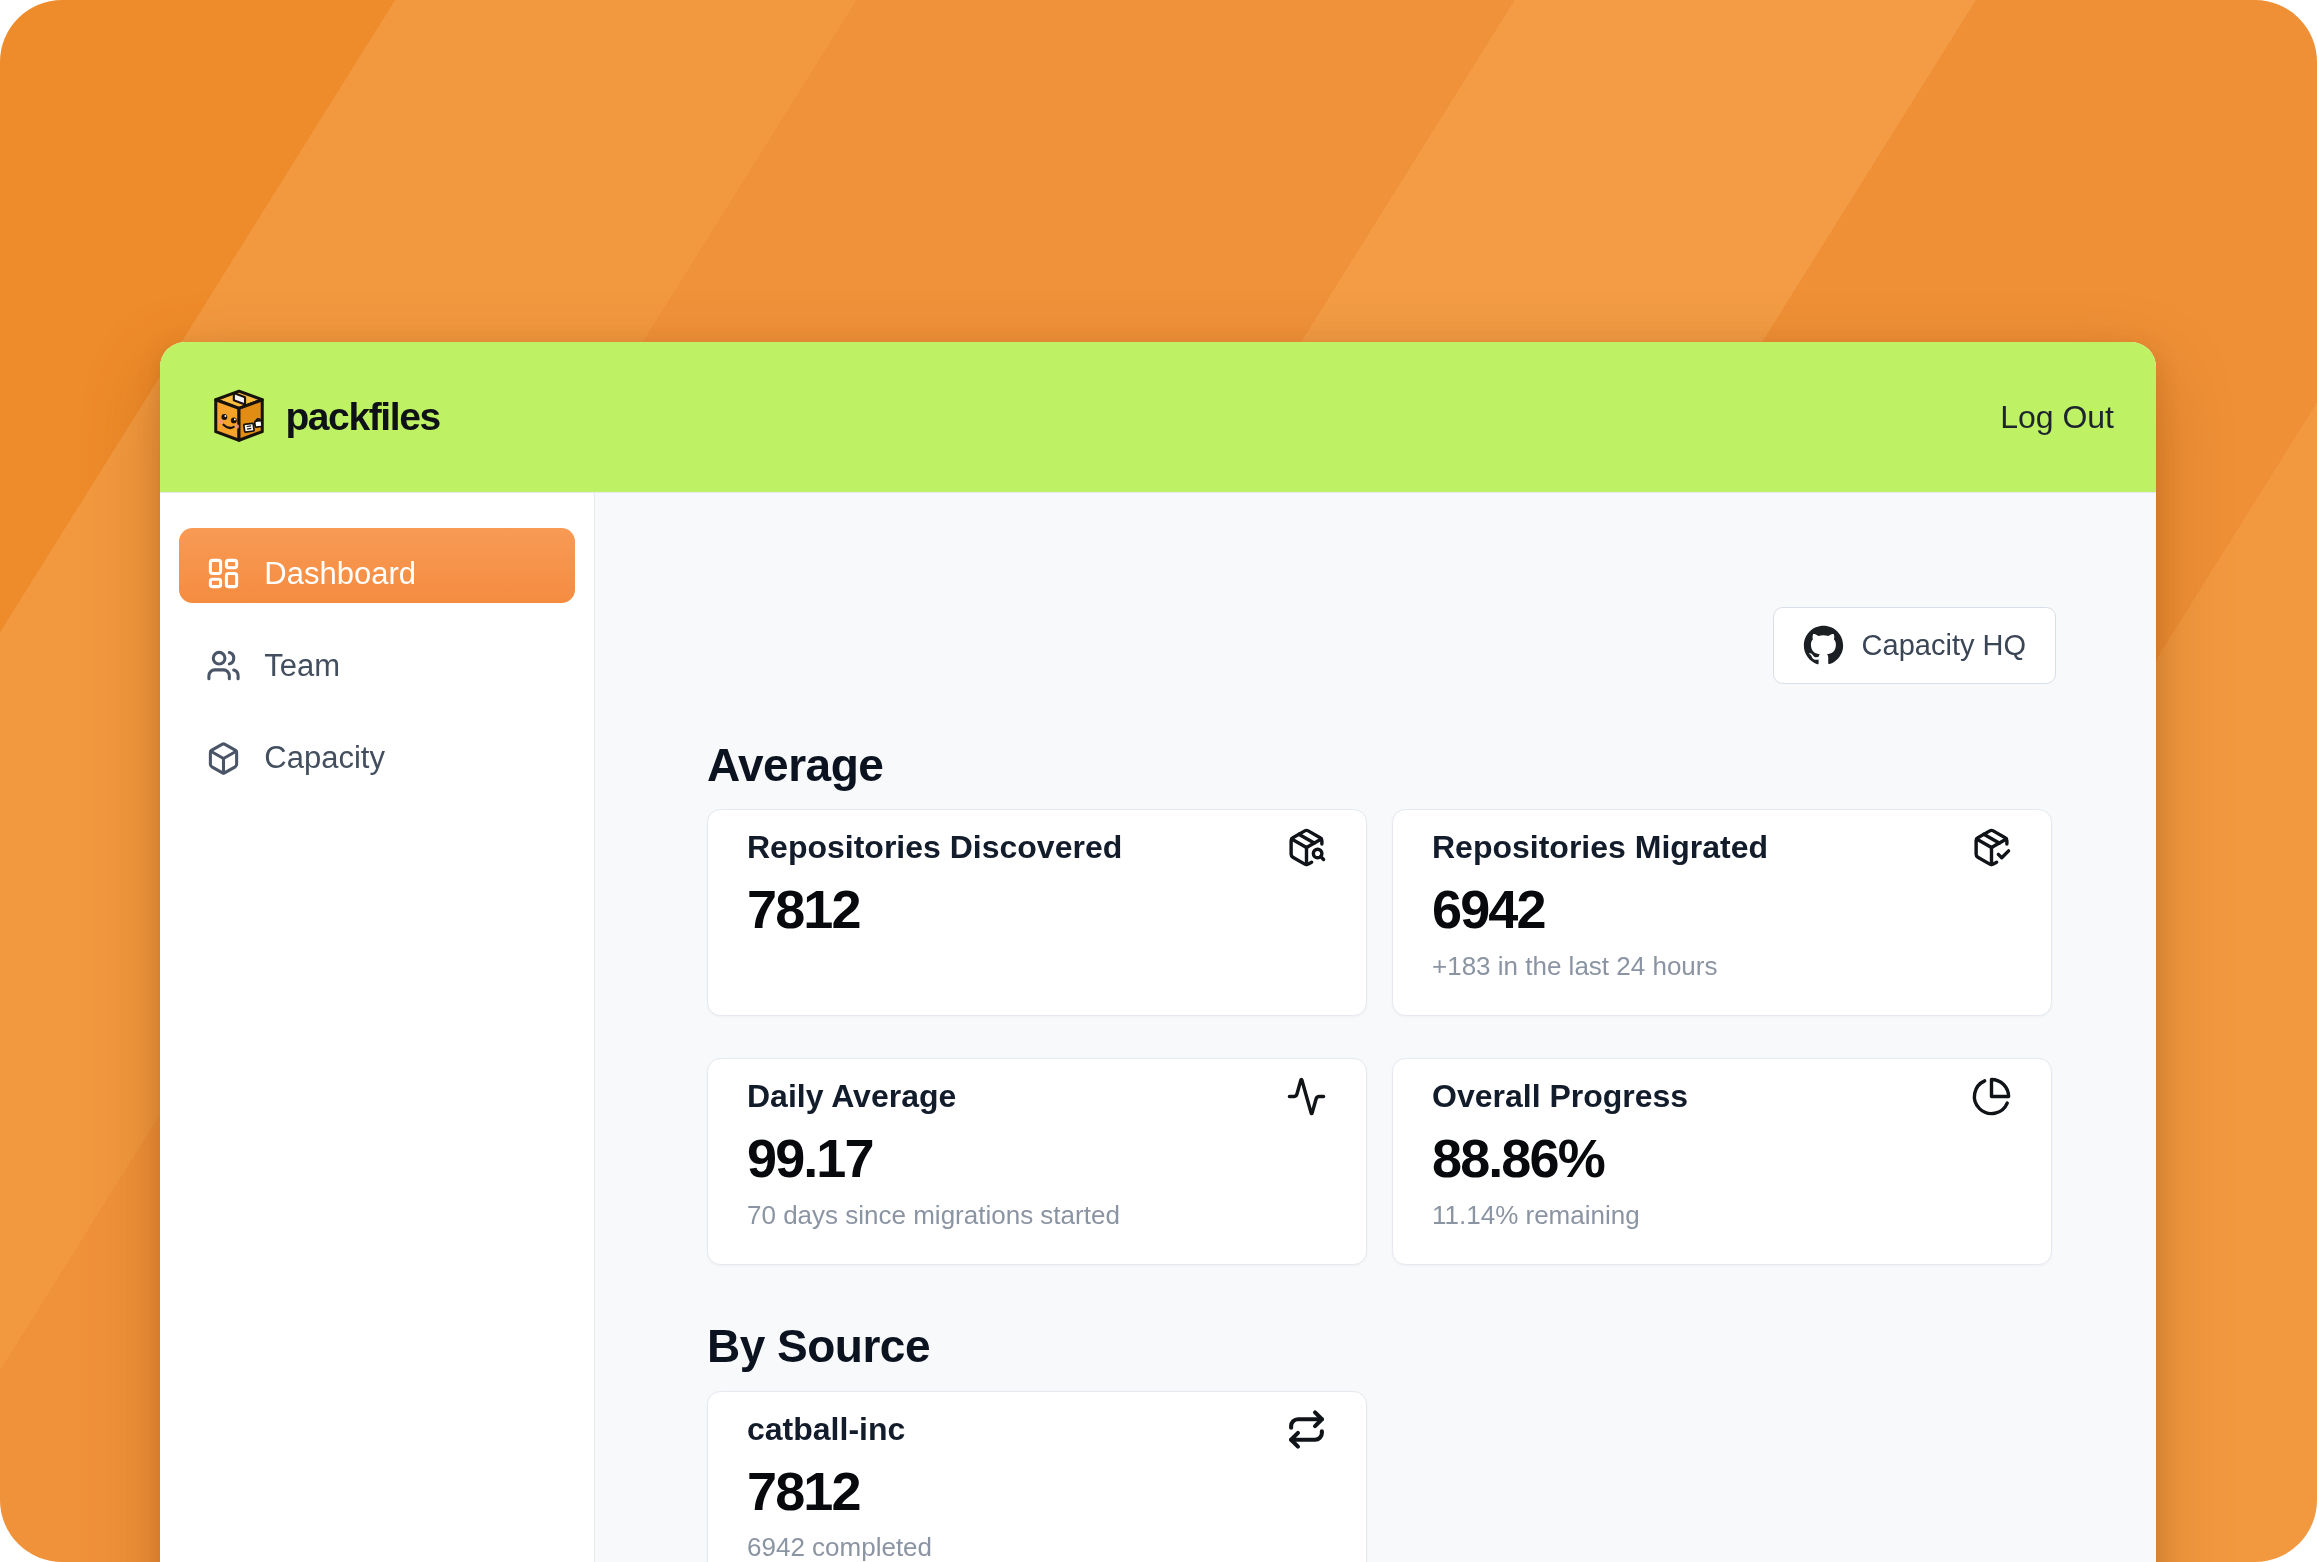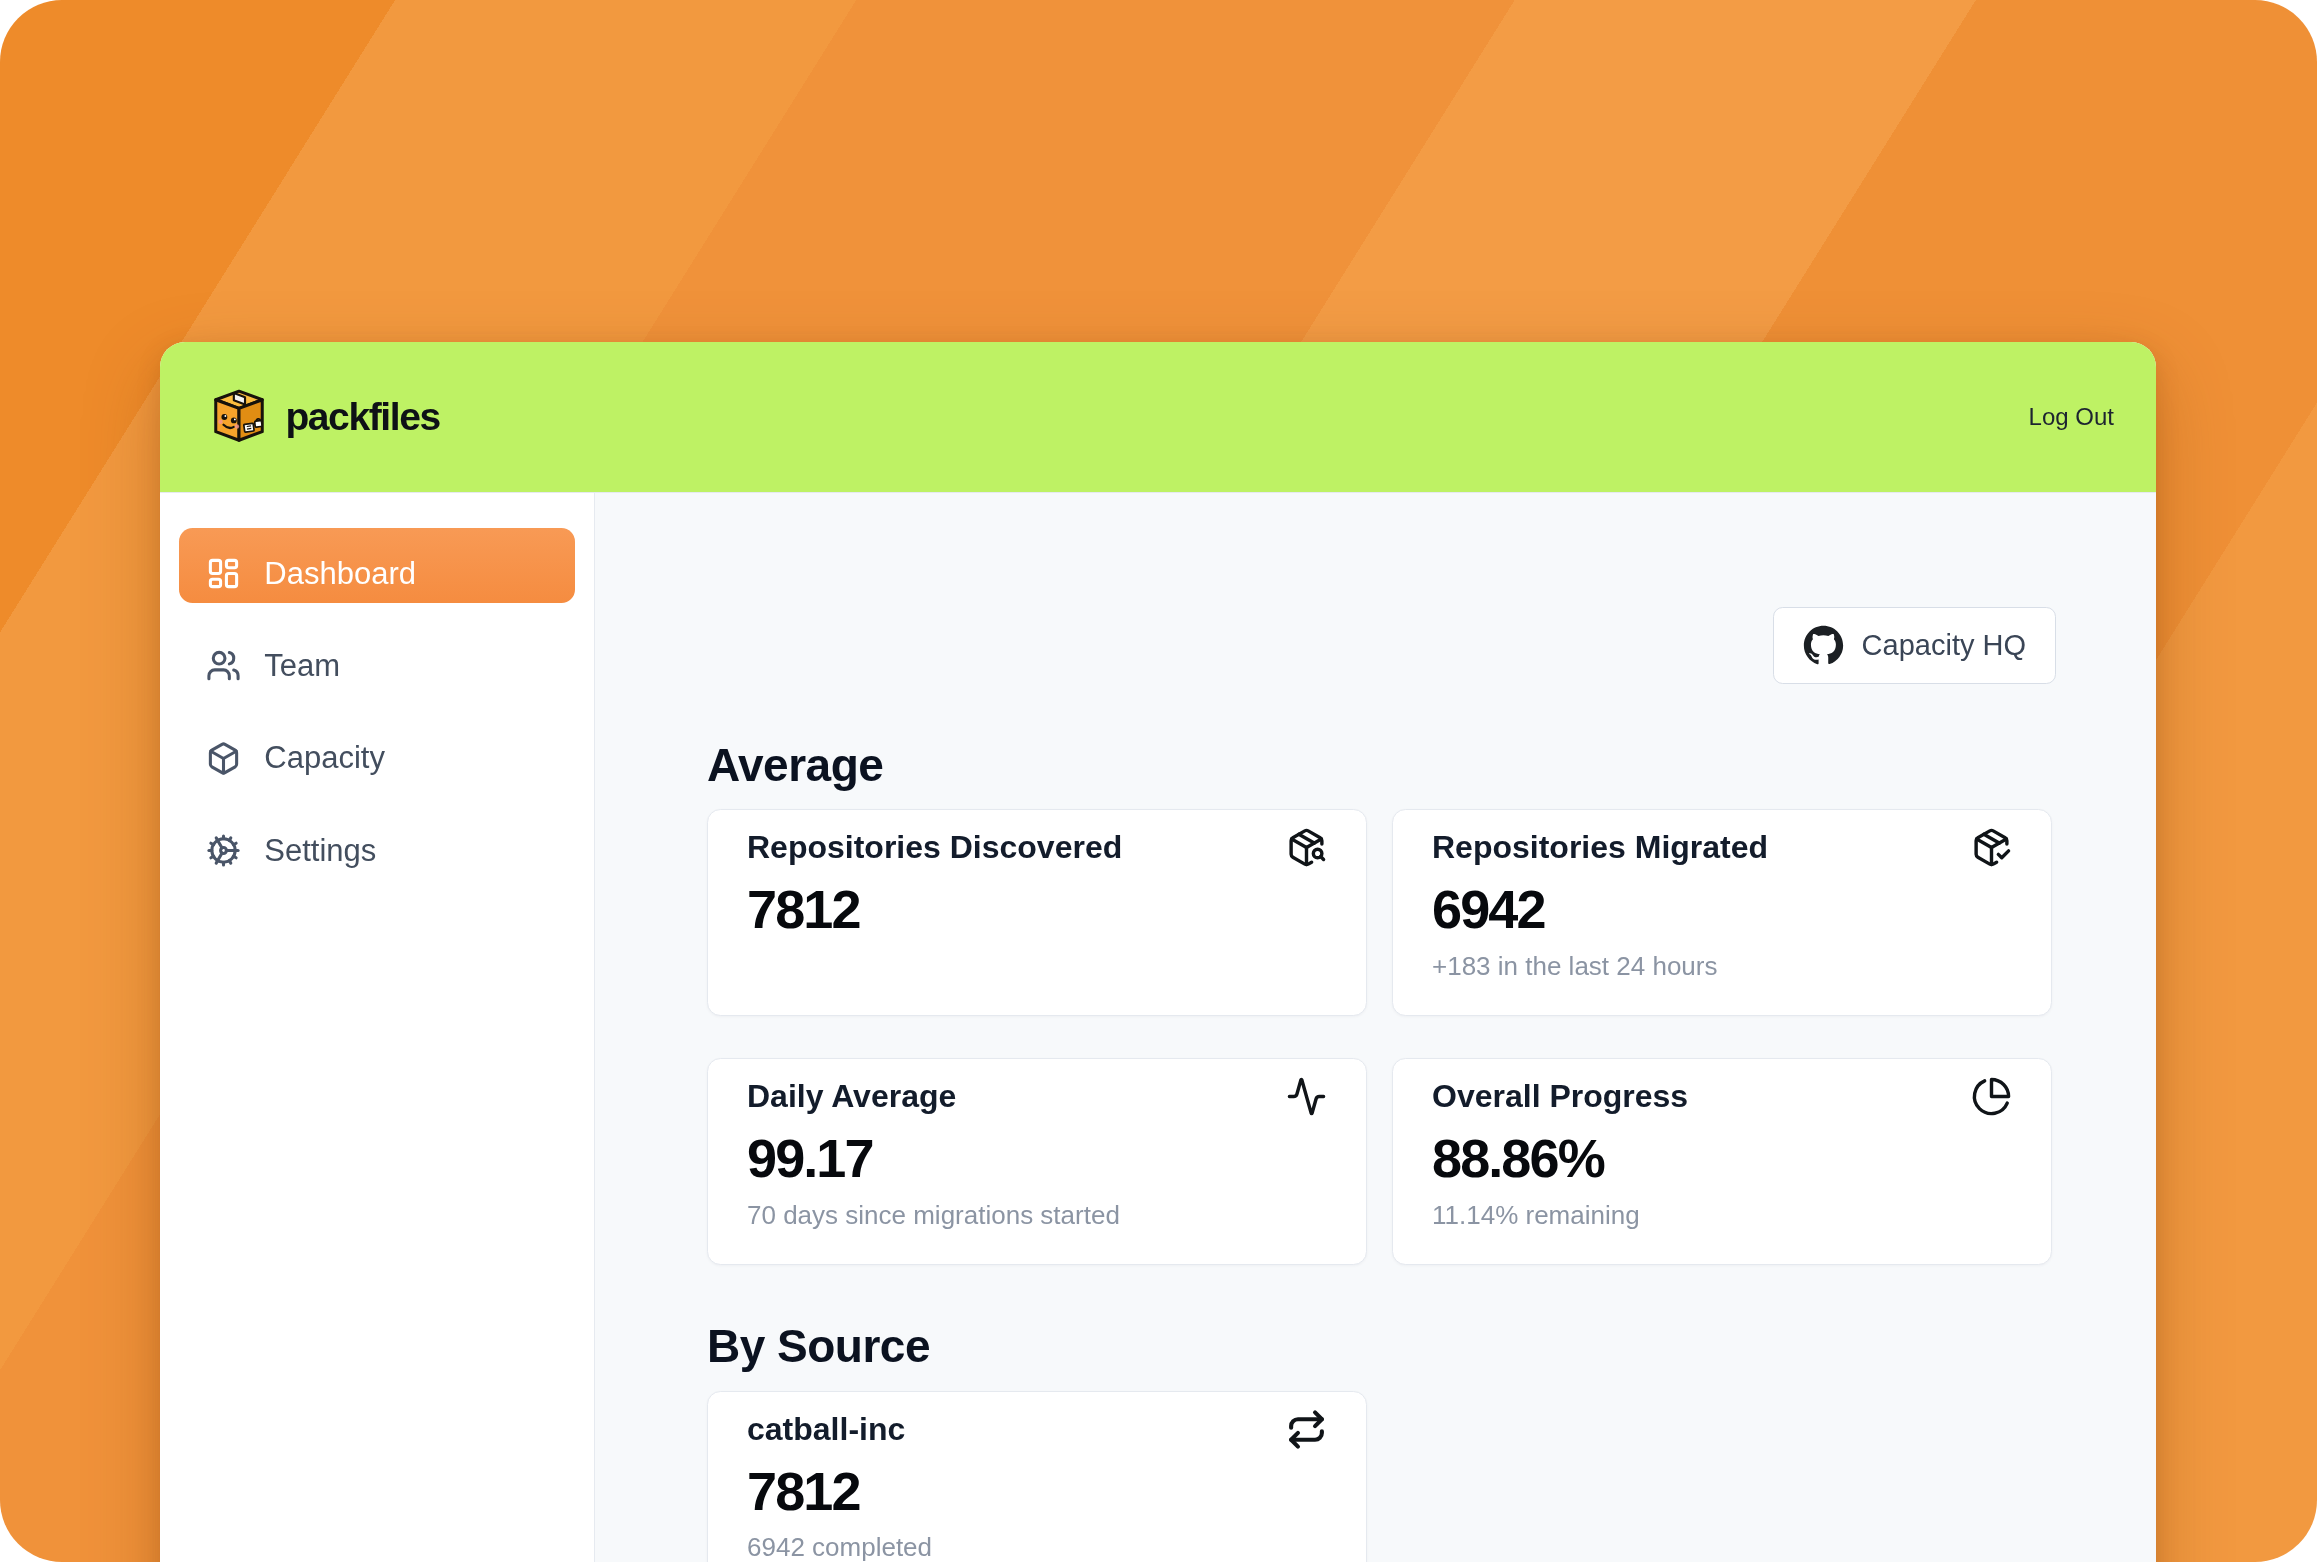--- a/index.html
+++ b/index.html
@@ -31,21 +31,21 @@
   }
 
   
   .appbar{
     height:151px;flex:0 0 151px;display:flex;align-items:center;
     justify-content:space-between;padding:0 42px 0 48px;
     border-bottom:1.9px solid #e6eaf0;background:#bef264;
   }
   .brand{display:flex;align-items:center;gap:15.4px;}
   .brand-name{font-size:39px;font-weight:800;letter-spacing:-1.4px;color:#0e1116;}
-  .logout{font-size:24px;color:#1d2430;cursor:pointer;text-decoration:none;}
+  .logout{font-size:32px;color:#1d2430;cursor:pointer;text-decoration:none;}
 
   
   .window-body{flex:1;display:flex;min-height:0;}
 
   .sidebar{
     width:435px;flex:0 0 435px;background:#ffffff;
     border-right:1.9px solid #e6eaf0;padding:35px 19.3px 0 19.3px;
   }
   .nav-item{
     display:flex;align-items:center;gap:23px;height:75px;
@@ -158,41 +158,20 @@
           <span>
             <svg width="35" height="35" viewBox="0 0 24 24" fill="none" stroke="#4a5568" stroke-width="2.1" stroke-linecap="round" stroke-linejoin="round">
               <path d="M21 8a2 2 0 0 0-1-1.73l-7-4a2 2 0 0 0-2 0l-7 4A2 2 0 0 0 3 8v8a2 2 0 0 0 1 1.73l7 4a2 2 0 0 0 2 0l7-4A2 2 0 0 0 21 16Z"></path>
               <path d="m3.3 7 8.7 5 8.7-5"></path>
                 <path d="M12 22V12"></path>
             </svg>
           </span>
           <span>Capacity</span>
         </div>
 
-        <div class="nav-item">
-          <span>
-            <svg width="35" height="35" viewBox="0 0 24 24" fill="none" stroke="#4a5568" stroke-width="2.1" stroke-linecap="round" stroke-linejoin="round">
-              <path d="M12 20a8 8 0 1 0 0-16 8 8 0 0 0 0 16Z"></path>
-                <path d="M12 14a2 2 0 1 0 0-4 2 2 0 0 0 0 4Z"></path>
-              <path d="M12 2v2"></path>
-                <path d="M12 22v-2"></path>
-                <path d="m17 20.66-1-1.73"></path>
-                <path d="M11 10.27 7 3.34"></path>
-              <path d="m20.66 17-1.73-1"></path>
-                <path d="m3.34 7 1.73 1"></path>
-                <path d="M14 12h8"></path>
-                <path d="M2 12h2"></path>
-              <path d="m20.66 7-1.73 1"></path>
-                <path d="m3.34 17 1.73-1"></path>
-                <path d="m17 3.34-1 1.73"></path>
-                <path d="m11 13.73-4 6.93"></path>
-            </svg>
-          </span>
-          <span>Settings</span>
-        </div>
       </nav>
 
       <main class="main">
 
         <div class="mhq-row">
           <button class="mhq-button">
             <span>
               <svg width="41" height="41" viewBox="0 0 24 24" fill="#1b1f23">
                 <path fill-rule="evenodd" clip-rule="evenodd" d="M12 .5C5.65.5.5 5.65.5 12c0 5.08 3.29 9.39 7.86 10.91.58.11.79-.25.79-.56 0-.27-.01-1.17-.02-2.12-3.2.7-3.88-1.36-3.88-1.36-.52-1.33-1.28-1.68-1.28-1.68-1.04-.71.08-.7.08-.7 1.15.08 1.76 1.18 1.76 1.18 1.03 1.76 2.69 1.25 3.35.96.1-.74.4-1.25.72-1.54-2.55-.29-5.24-1.28-5.24-5.68 0-1.26.45-2.28 1.18-3.09-.12-.29-.51-1.46.11-3.05 0 0 .96-.31 3.15 1.18a10.9 10.9 0 0 1 2.87-.39c.97 0 1.95.13 2.87.39 2.19-1.49 3.15-1.18 3.15-1.18.62 1.59.23 2.76.11 3.05.73.81 1.18 1.83 1.18 3.09 0 4.41-2.69 5.38-5.25 5.67.41.35.77 1.04.77 2.1 0 1.52-.01 2.74-.01 3.11 0 .31.2.67.8.56A11.52 11.52 0 0 0 23.5 12C23.5 5.65 18.35.5 12 .5z"></path>
               </svg>

